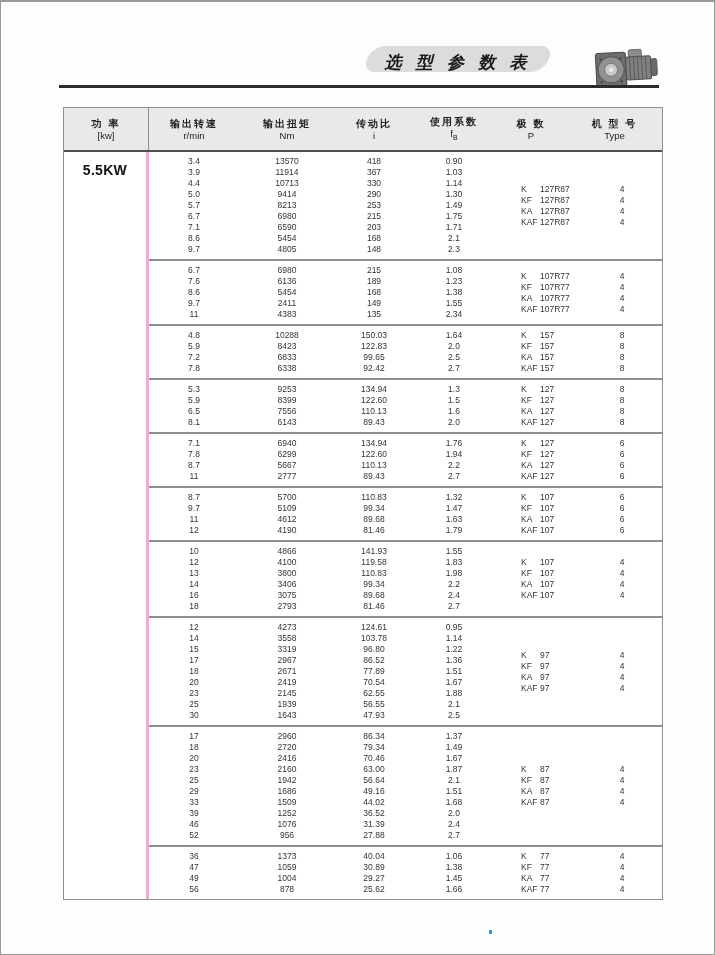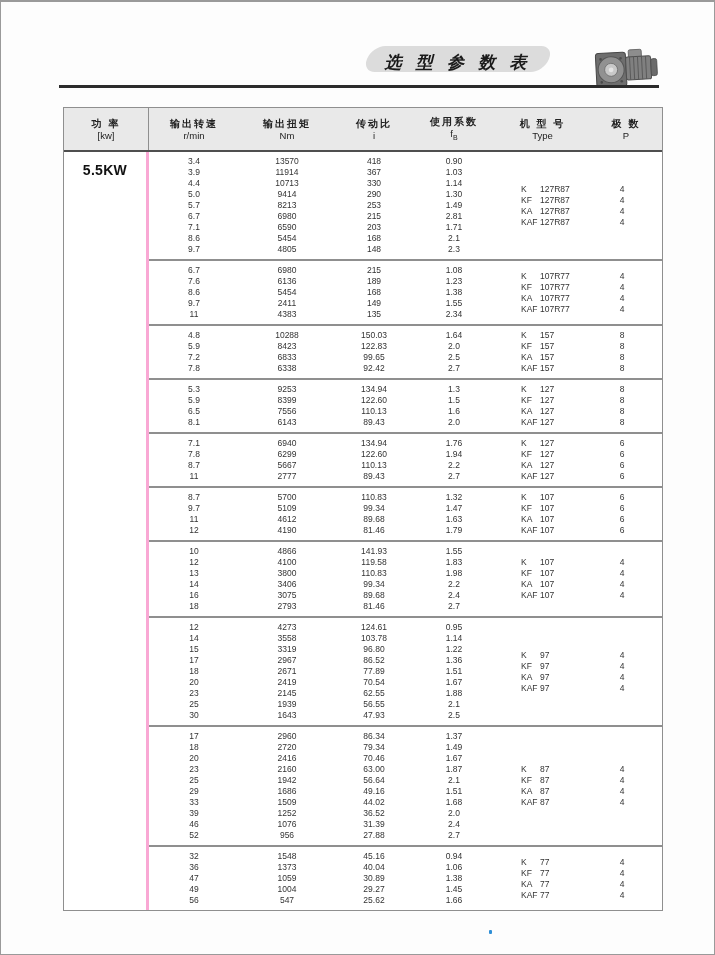--- a/index.html
+++ b/index.html
@@ -99,27 +99,27 @@
       <span class="unit">Nm</span>
     </div>
     <div class="th th-ratio">
       <span class="zh">传动比</span>
       <span class="unit">i</span>
     </div>
     <div class="th th-factor">
       <span class="zh">使用系数</span>
       <span class="unit"><span>f</span><sub>B</sub></span>
     </div>
+    <div class="th th-poles">
+      <span class="zh">极  数</span>
+      <span class="unit">P</span>
+    </div>
     <div class="th th-type">
       <span class="zh">机 型 号</span>
       <span class="unit">Type</span>
-    </div>
-    <div class="th th-poles">
-      <span class="zh">极  数</span>
-      <span class="unit">P</span>
     </div>
   </div>
   <div class="tbody">
     <div class="col-power">
       <span class="power-label">5.5KW</span>
     </div>
     <div class="groups">
         <div class="group">
           <div class="rows">
             <div class="row">
@@ -149,21 +149,21 @@
             <div class="row">
               <span class="cell c0">5.7</span>
               <span class="cell c1">8213</span>
               <span class="cell c2">253</span>
               <span class="cell c3">1.49</span>
             </div>
             <div class="row">
               <span class="cell c0">6.7</span>
               <span class="cell c1">6980</span>
               <span class="cell c2">215</span>
-              <span class="cell c3">2.81</span>
+              <span class="cell c3">1.75</span>
             </div>
             <div class="row">
               <span class="cell c0">7.1</span>
               <span class="cell c1">6590</span>
               <span class="cell c2">203</span>
               <span class="cell c3">1.71</span>
             </div>
             <div class="row">
               <span class="cell c0">8.6</span>
               <span class="cell c1">5454</span>
@@ -680,46 +680,40 @@
             <div class="type-line">
               <span class="type-prefix">KAF</span>
               <span class="type-size">87</span>
               <span class="type-poles">4</span>
             </div>
           </div>
         </div>
         <div class="group">
           <div class="rows">
             <div class="row">
-              <span class="cell c0">32</span>
-              <span class="cell c1">1548</span>
-              <span class="cell c2">45.16</span>
-              <span class="cell c3">0.94</span>
-            </div>
-            <div class="row">
               <span class="cell c0">36</span>
               <span class="cell c1">1373</span>
               <span class="cell c2">40.04</span>
               <span class="cell c3">1.06</span>
             </div>
             <div class="row">
               <span class="cell c0">47</span>
               <span class="cell c1">1059</span>
               <span class="cell c2">30.89</span>
               <span class="cell c3">1.38</span>
             </div>
             <div class="row">
               <span class="cell c0">49</span>
               <span class="cell c1">1004</span>
               <span class="cell c2">29.27</span>
               <span class="cell c3">1.45</span>
             </div>
             <div class="row">
               <span class="cell c0">56</span>
-              <span class="cell c1">547</span>
+              <span class="cell c1">878</span>
               <span class="cell c2">25.62</span>
               <span class="cell c3">1.66</span>
             </div>
           </div>
           <div class="types">
             <div class="type-line">
               <span class="type-prefix">K</span>
               <span class="type-size">77</span>
               <span class="type-poles">4</span>
             </div>

